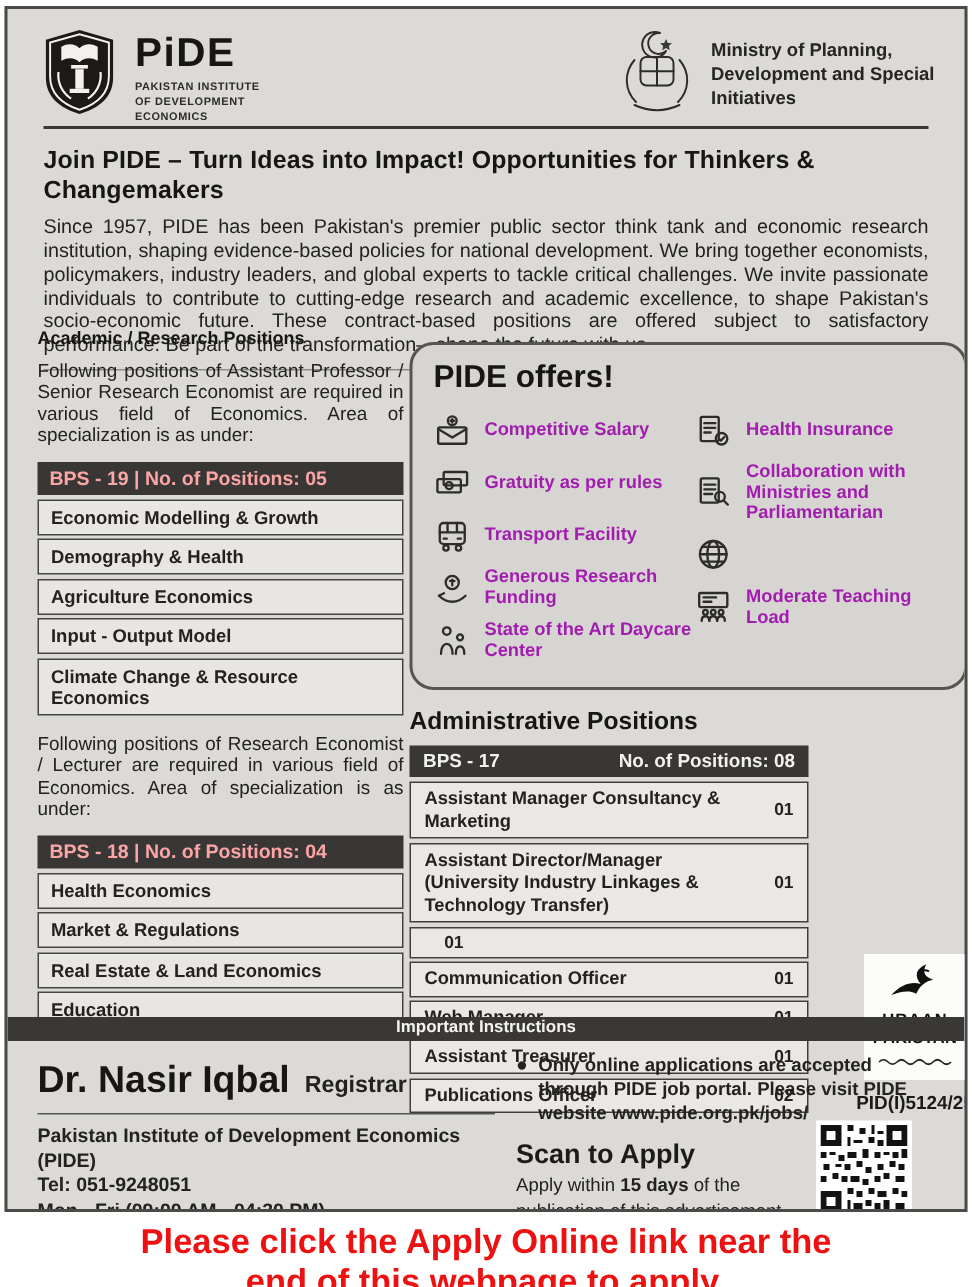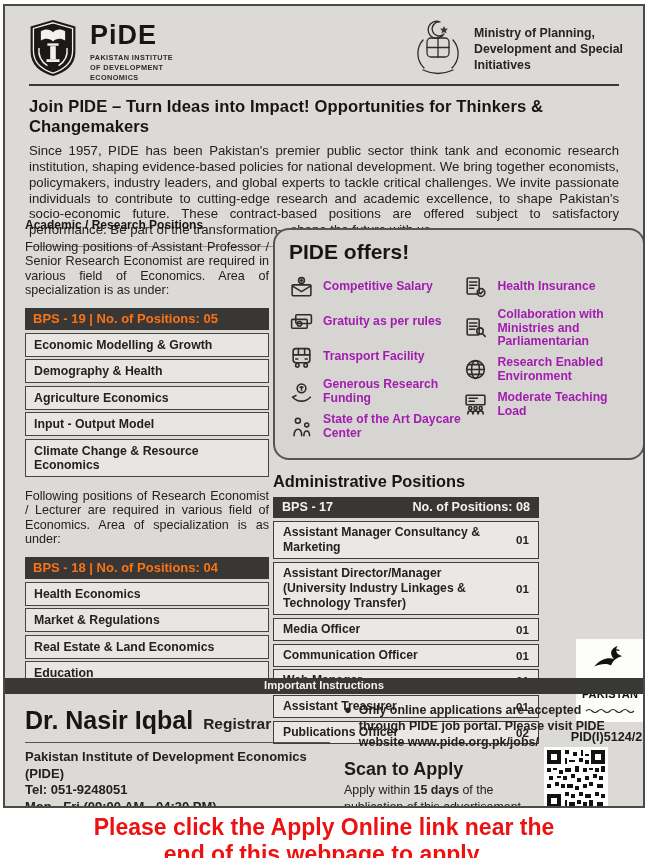--- a/index.html
+++ b/index.html
@@ -20,21 +20,21 @@
   
   .intro { padding:11px 24px 0 24px; }
   .intro h1 { font-size:16.6px; font-weight:800; color:#171615; letter-spacing:.1px; }
   .intro p { margin-top:6px; font-size:13.2px; line-height:1.2; color:#232221; text-align:justify; font-weight:500; }
   .intro-rule { margin:8px 0 0 0; border-top:1.5px solid #8d8c89; }
 
   
   .left-col { position:absolute; left:20px; top:212px; width:244px; }
   .left-col h2 { font-size:12px; font-weight:800; color:#171615; }
   .col-para { margin-top:8px; font-size:12.6px; line-height:1.14; color:#232221; text-align:justify; font-weight:500; }
-  .bps-bar { margin-top:11px; background:#383735; color:#f97316; font-size:13px; font-weight:700; padding:3px 8px 4px 8px; }
+  .bps-bar { margin-top:11px; background:#383735; color:#fca5a5; font-size:13px; font-weight:700; padding:3px 8px 4px 8px; }
   .spec-list { list-style:none; margin-top:2px; }
   .spec-list li { background:#e8e6e3; border:1.5px solid #45443f; padding:4px 8px; font-size:12.3px; font-weight:600; color:#232221; margin-top:2.5px; }
 
   .right-col { position:absolute; left:268px; top:222px; width:372px; }
   .offers-box { border:2px solid #56554f; border-radius:16px; background:#d6d5d2; padding:10px 12px 10px 14px; height:232px; }
   .offers-box h2 { font-size:21px; font-weight:800; color:#171615; }
   .offers-grid { display:flex; margin-top:9px; }
   .offers-col { display:flex; flex-direction:column; }
   .offers-col.l { flex:0 0 51%; }
   .offers-col.r { flex:1; }
@@ -222,21 +222,20 @@
                 <path d="M18.5 16.8L21.3 19.6"></path>
             </svg>
             <span class="offer-label">Collaboration with Ministries and Parliamentarian</span>
           </div>
           <div class="offer-item">
             <svg width="25" height="25" viewBox="0 0 24 24" class="icon-stroke">
               <circle cx="12" cy="12" r="8.5"></circle>
                 <ellipse cx="12" cy="12" rx="3.8" ry="8.5"></ellipse>
                 <path d="M3.5 12h17M5 7.3h14M5 16.7h14"></path>
             </svg>
-            <span class="offer-label">Research Enabled Environment</span>
           </div>
           <div class="offer-item">
             <svg width="25" height="25" viewBox="0 0 24 24" class="icon-stroke">
               <rect x="3" y="3.2" width="18" height="9" rx="0.8"></rect>
                 <path d="M5.8 6h8M5.8 8.8h5"></path>
               <circle cx="7" cy="15.5" r="1.5"></circle>
                 <circle cx="12" cy="15.5" r="1.5"></circle>
                 <circle cx="17" cy="15.5" r="1.5"></circle>
               <path d="M4.6 21c0-2 1.1-2.9 2.4-2.9s2.4.9 2.4 2.9M9.6 21c0-2 1.1-2.9 2.4-2.9s2.4.9 2.4 2.9M14.6 21c0-2 1.1-2.9 2.4-2.9s2.4.9 2.4 2.9"></path>
             </svg>
@@ -256,21 +255,20 @@
           </div>
           <div class="admin-row">
             <span class="admin-title">Assistant Manager Consultancy &amp; Marketing</span>
             <span class="admin-count">01</span>
           </div>
           <div class="admin-row">
             <span class="admin-title">Assistant Director/Manager (University Industry Linkages &amp; Technology Transfer)</span>
             <span class="admin-count">01</span>
           </div>
           <div class="admin-row">
-            <span class="admin-title">Media Officer</span>
             <span class="admin-count">01</span>
           </div>
           <div class="admin-row">
             <span class="admin-title">Communication Officer</span>
             <span class="admin-count">01</span>
           </div>
           <div class="admin-row">
             <span class="admin-title">Web Manager</span>
             <span class="admin-count">01</span>
           </div>

